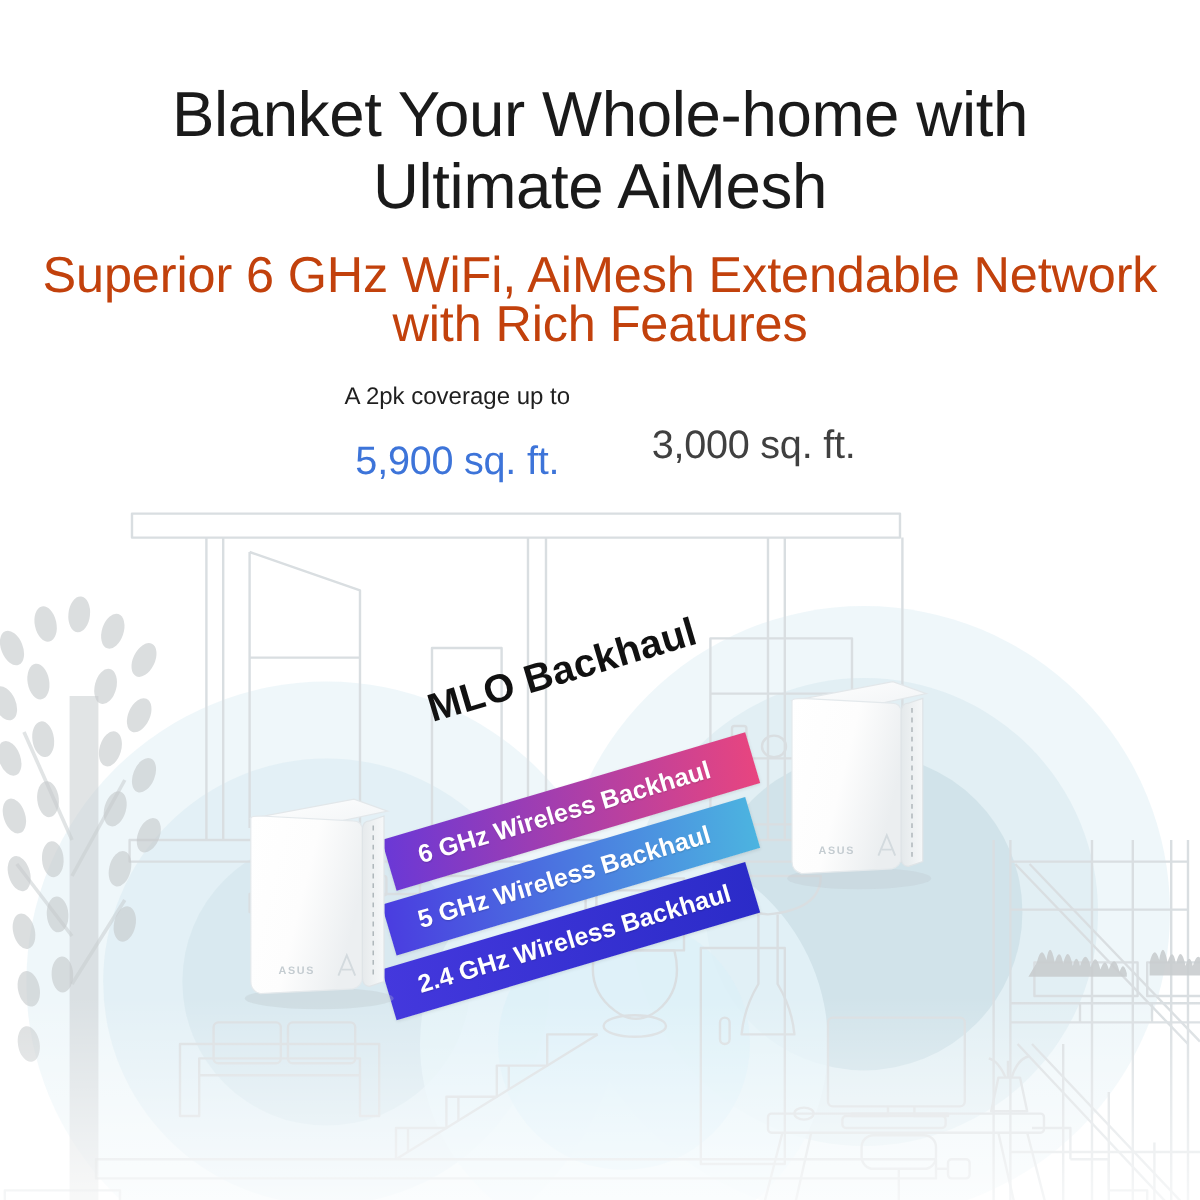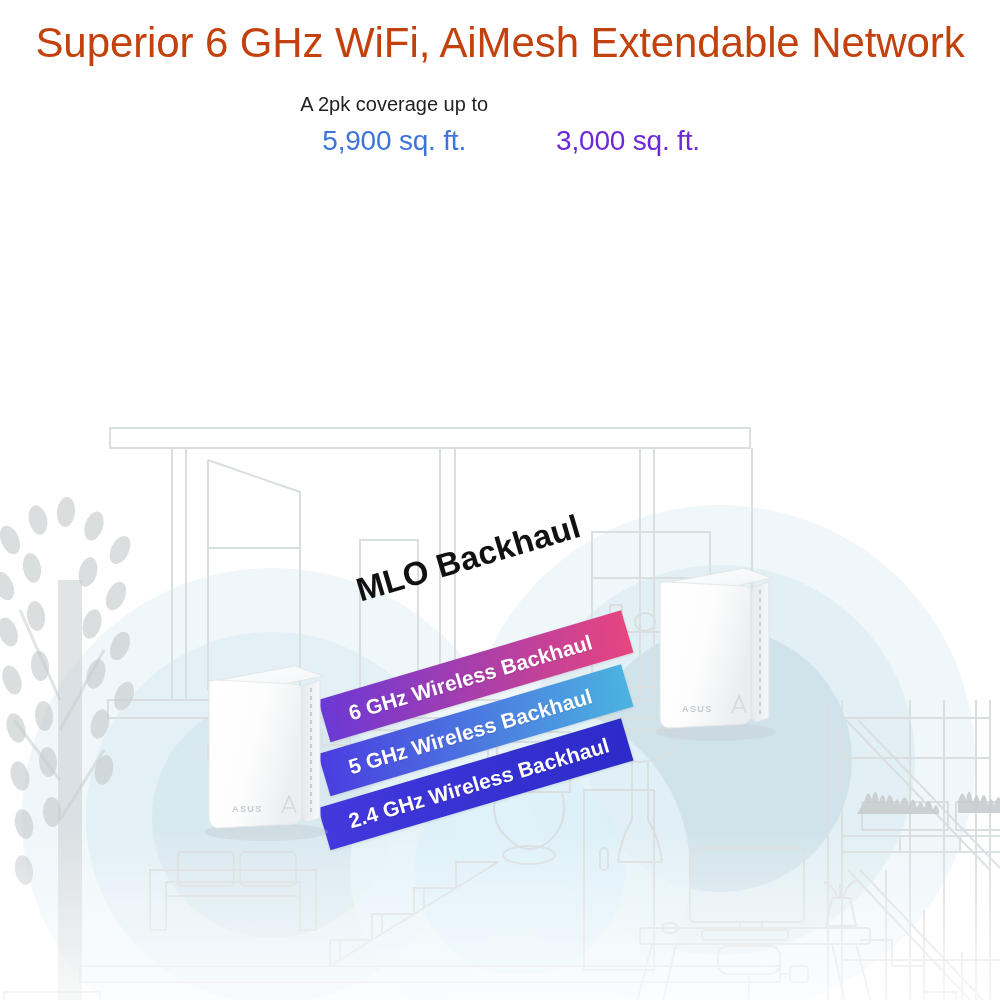--- a/index.html
+++ b/index.html
@@ -25,26 +25,26 @@
 
   .subhead{
     margin:0;padding:0;
     font-size:42px;line-height:41px;font-weight:400;
     color:#c2410c;letter-spacing:-0.1px;
     padding-top:22px;
   }
   .subhead .l2{display:block;}
 
   .stats{
-    display:flex;justify-content:center;align-items:flex-end;
+    display:flex;justify-content:center;align-items:center;
     gap:68px;padding-top:28px;
   }
   .stat{display:flex;flex-direction:column;align-items:center;}
   .stat-label{font-size:20px;line-height:26px;color:#1f1f1f;font-weight:400;}
-  .stat-value{font-size:28px;line-height:42px;font-weight:500;letter-spacing:-0.2px;margin-top:3px;}
+  .stat-value{font-size:33px;line-height:42px;font-weight:500;letter-spacing:-0.2px;margin-top:19px;}
 
   
   .scene{position:absolute;left:0;top:400px;width:1000px;height:600px;overflow:hidden;}
   .scene svg{position:absolute;left:0;top:0;}
 
   
   .router{position:absolute;text-align:right;}
   .router svg{position:absolute;left:0;top:0;}
 
   #router-left{left:196px;top:660px;width:150px;height:185px;z-index:30;}
@@ -378,29 +378,34 @@
       <span>5 GHz Wireless Backhaul</span>
     </div>
 
     <div class="band" id="band-24" style="background: linear-gradient(100deg, rgb(68, 56, 221) 0%, rgb(43, 43, 200) 100%);">
       <span>2.4 GHz Wireless Backhaul</span>
     </div>
   </div>
 
   <div class="textblock">
 
+    <h1 class="headline">
+      <span>Blanket Your Whole-home with</span>
+      <span class="l2">Ultimate AiMesh</span>
+    </h1>
 
     <h2 class="subhead">
       <span>Superior 6 GHz WiFi, AiMesh Extendable Network</span>
+      <span class="l2">with Rich Features</span>
     </h2>
 
     <div class="stats">
       <div class="stat">
         <div class="stat-label">A 2pk coverage up to</div>
         <div class="stat-value" style="color: rgb(61, 116, 217);">5,900 sq. ft.</div>
       </div>
       <div class="stat">
-        <div class="stat-value" style="color: #6d28d9;">3,000 sq. ft.</div>
+        <div class="stat-value" style="color: #404040;">3,000 sq. ft.</div>
       </div>
     </div>
   </div>
 
 </div>
 
 </body></html>

